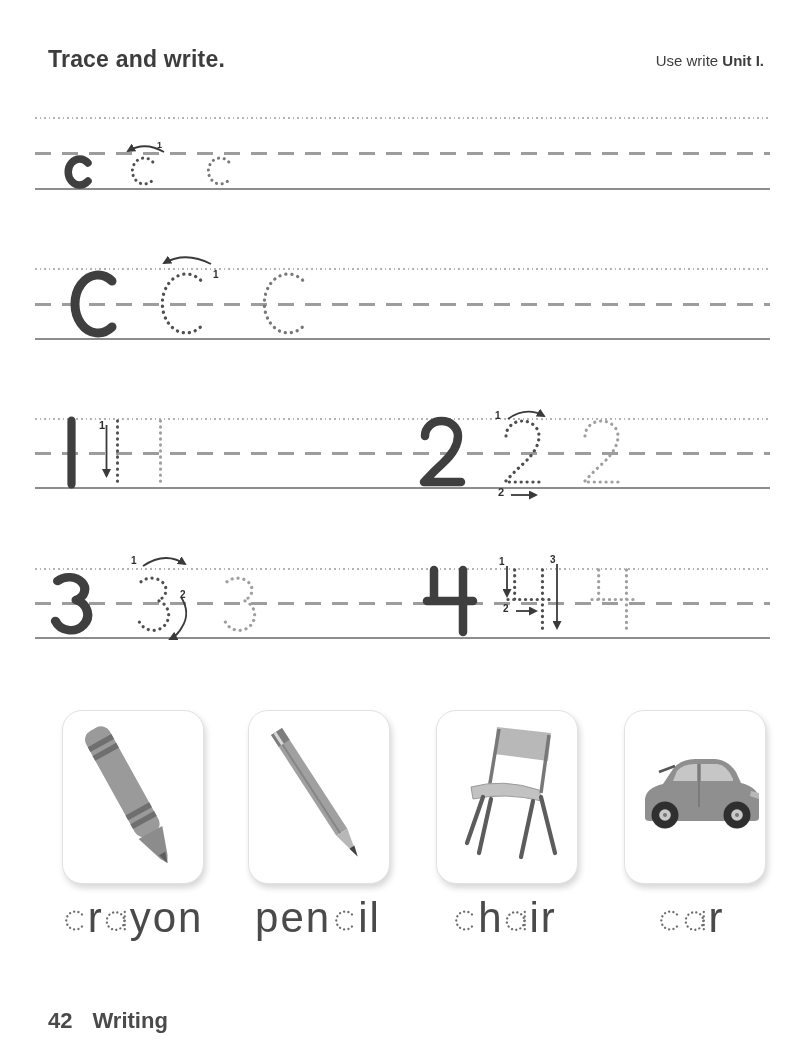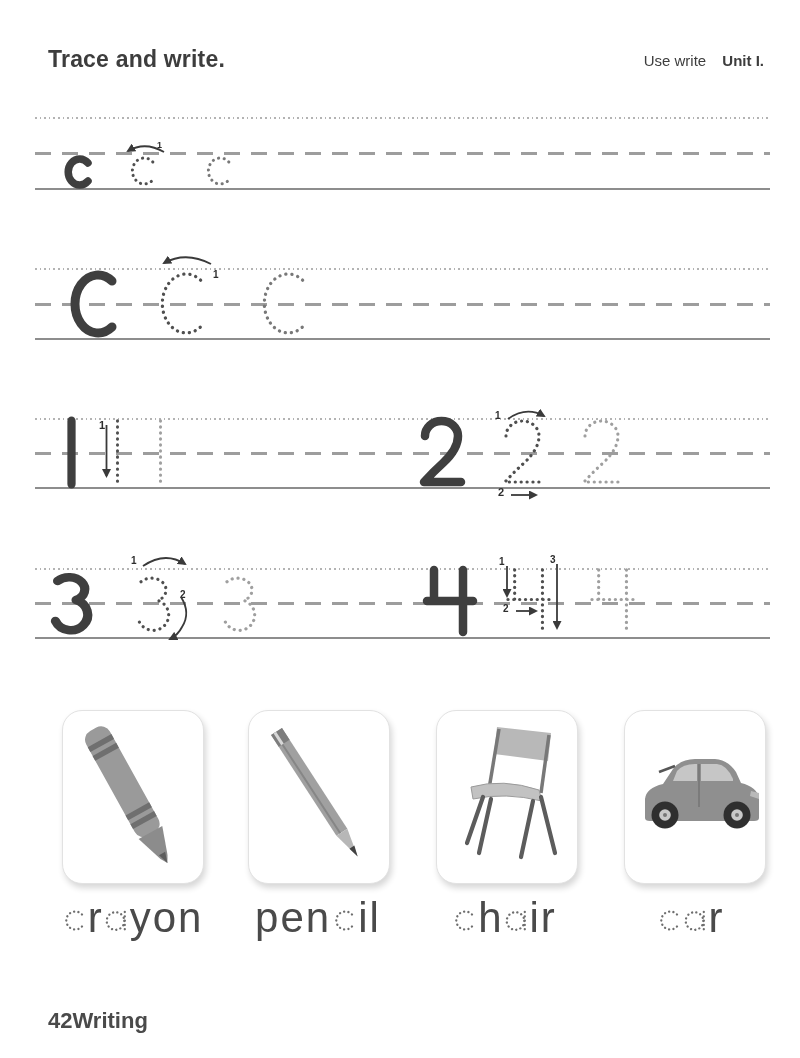--- a/index.html
+++ b/index.html
@@ -2,41 +2,41 @@
 <html><head>
 <meta charset="utf-8">
 <style>
   html,body{margin:0;padding:0;background:#ffffff;}
   .page{
     position:relative;width:800px;height:1058px;background:#ffffff;
     font-family:"Liberation Sans",sans-serif;overflow:hidden;
   }
   .hdr-title{position:absolute;left:48px;top:46px;font-size:23px;font-weight:bold;color:#3d3d3d;letter-spacing:.2px;}
   .hdr-note{position:absolute;right:36px;top:52px;font-size:15px;color:#3d3d3d;}
-  .hdr-note b{font-weight:bold;margin-left:12px;}
+  .hdr-note b{font-weight:bold;}
   .guide{position:absolute;left:35px;width:735px;}
   .guide.g-top{height:2px;background:repeating-linear-gradient(to right,#b3b3b3 0 1.6px,transparent 1.6px 4.6px);}
   .guide.g-mid{height:2.5px;background:repeating-linear-gradient(to right,#9d9d9d 0 16px,transparent 16px 27px);}
   .guide.g-bot{height:2px;background:#8d8d8d;}
   svg.letter{position:absolute;overflow:visible;}
   svg.arrow{position:absolute;overflow:visible;}
   .stroke-label{position:absolute;color:#2e2e2e;font-weight:bold;line-height:1;}
   .card{
     position:absolute;width:140px;height:172px;background:#ffffff;
     border:1px solid #e2e2e2;border-radius:20px;
     box-shadow:2px 4px 6px rgba(0,0,0,0.16);
   }
   .card svg{position:absolute;left:0;top:0;}
   .word{
     position:absolute;top:894px;width:200px;height:58px;
     display:flex;align-items:baseline;justify-content:center;
     font-size:42px;color:#4a4a4a;letter-spacing:2px;
   }
   .word svg{margin:0 1px;}
-  .footer{position:absolute;left:48px;top:1008px;display:flex;
+  .footer{position:absolute;left:48px;top:1008px;display:flex;gap:20px;
     font-size:22px;font-weight:bold;color:#4a4a4a;}
   .defs-holder{position:absolute;width:0;height:0;overflow:hidden;}
 </style>
 </head>
 <body>
 
 <div class="page">
 
   <svg class="defs-holder">
     <defs>

